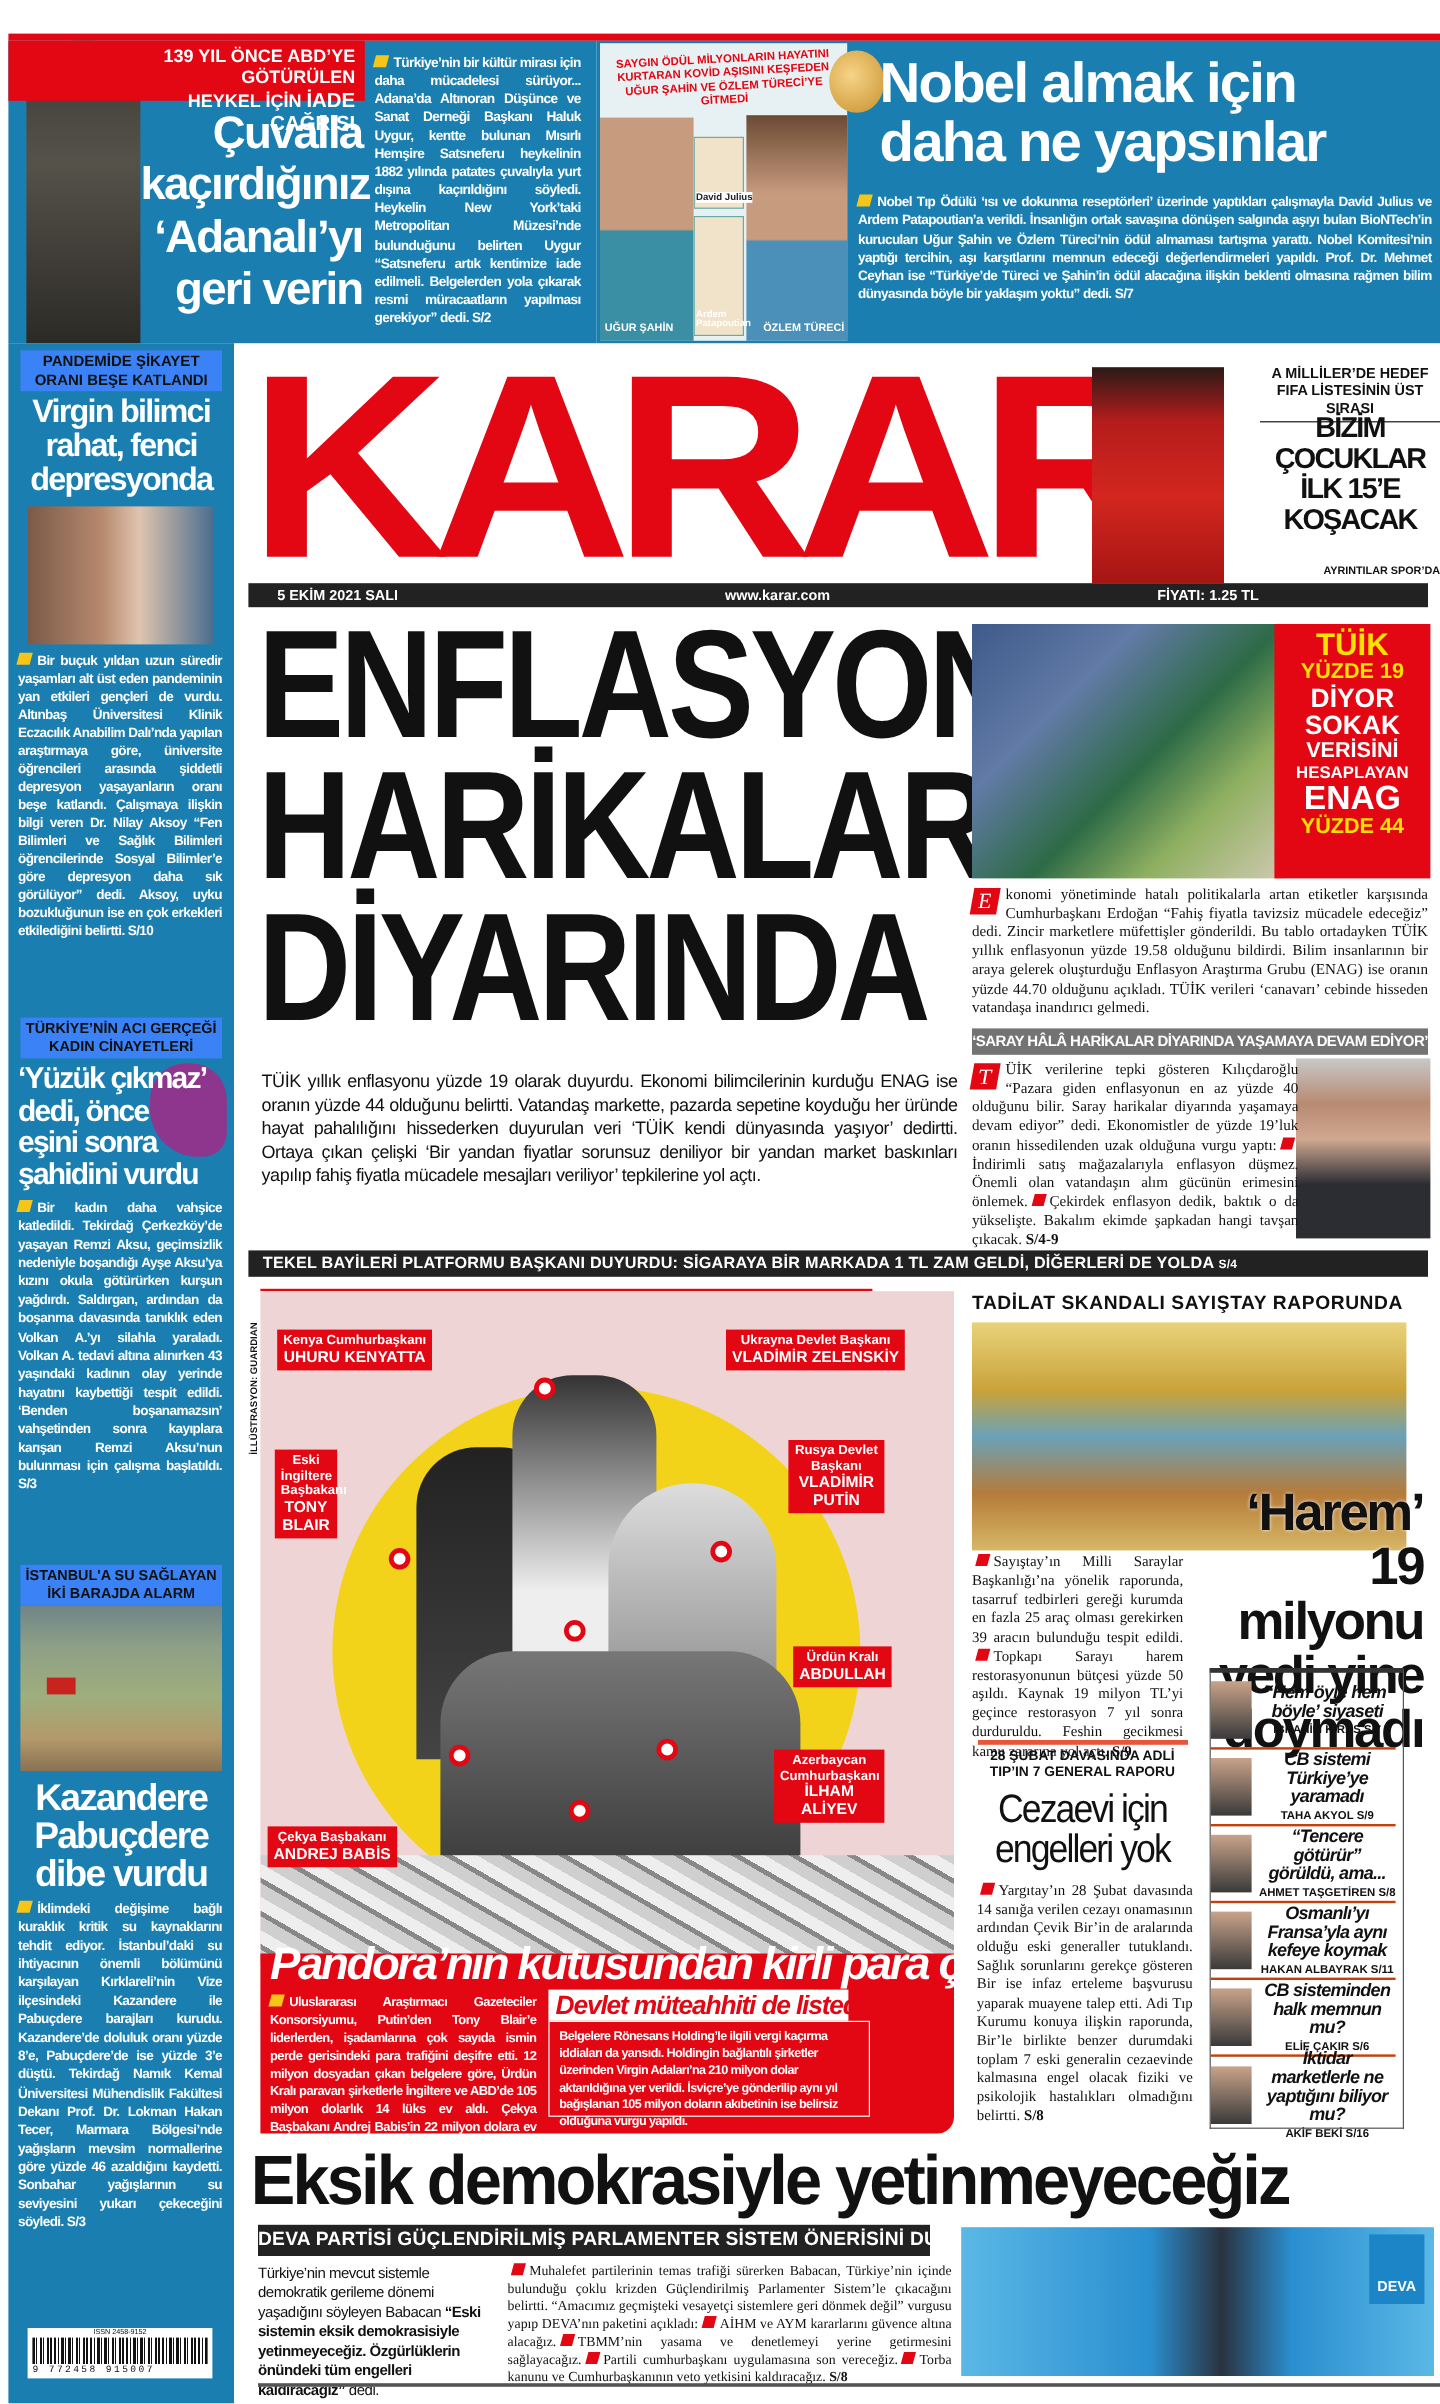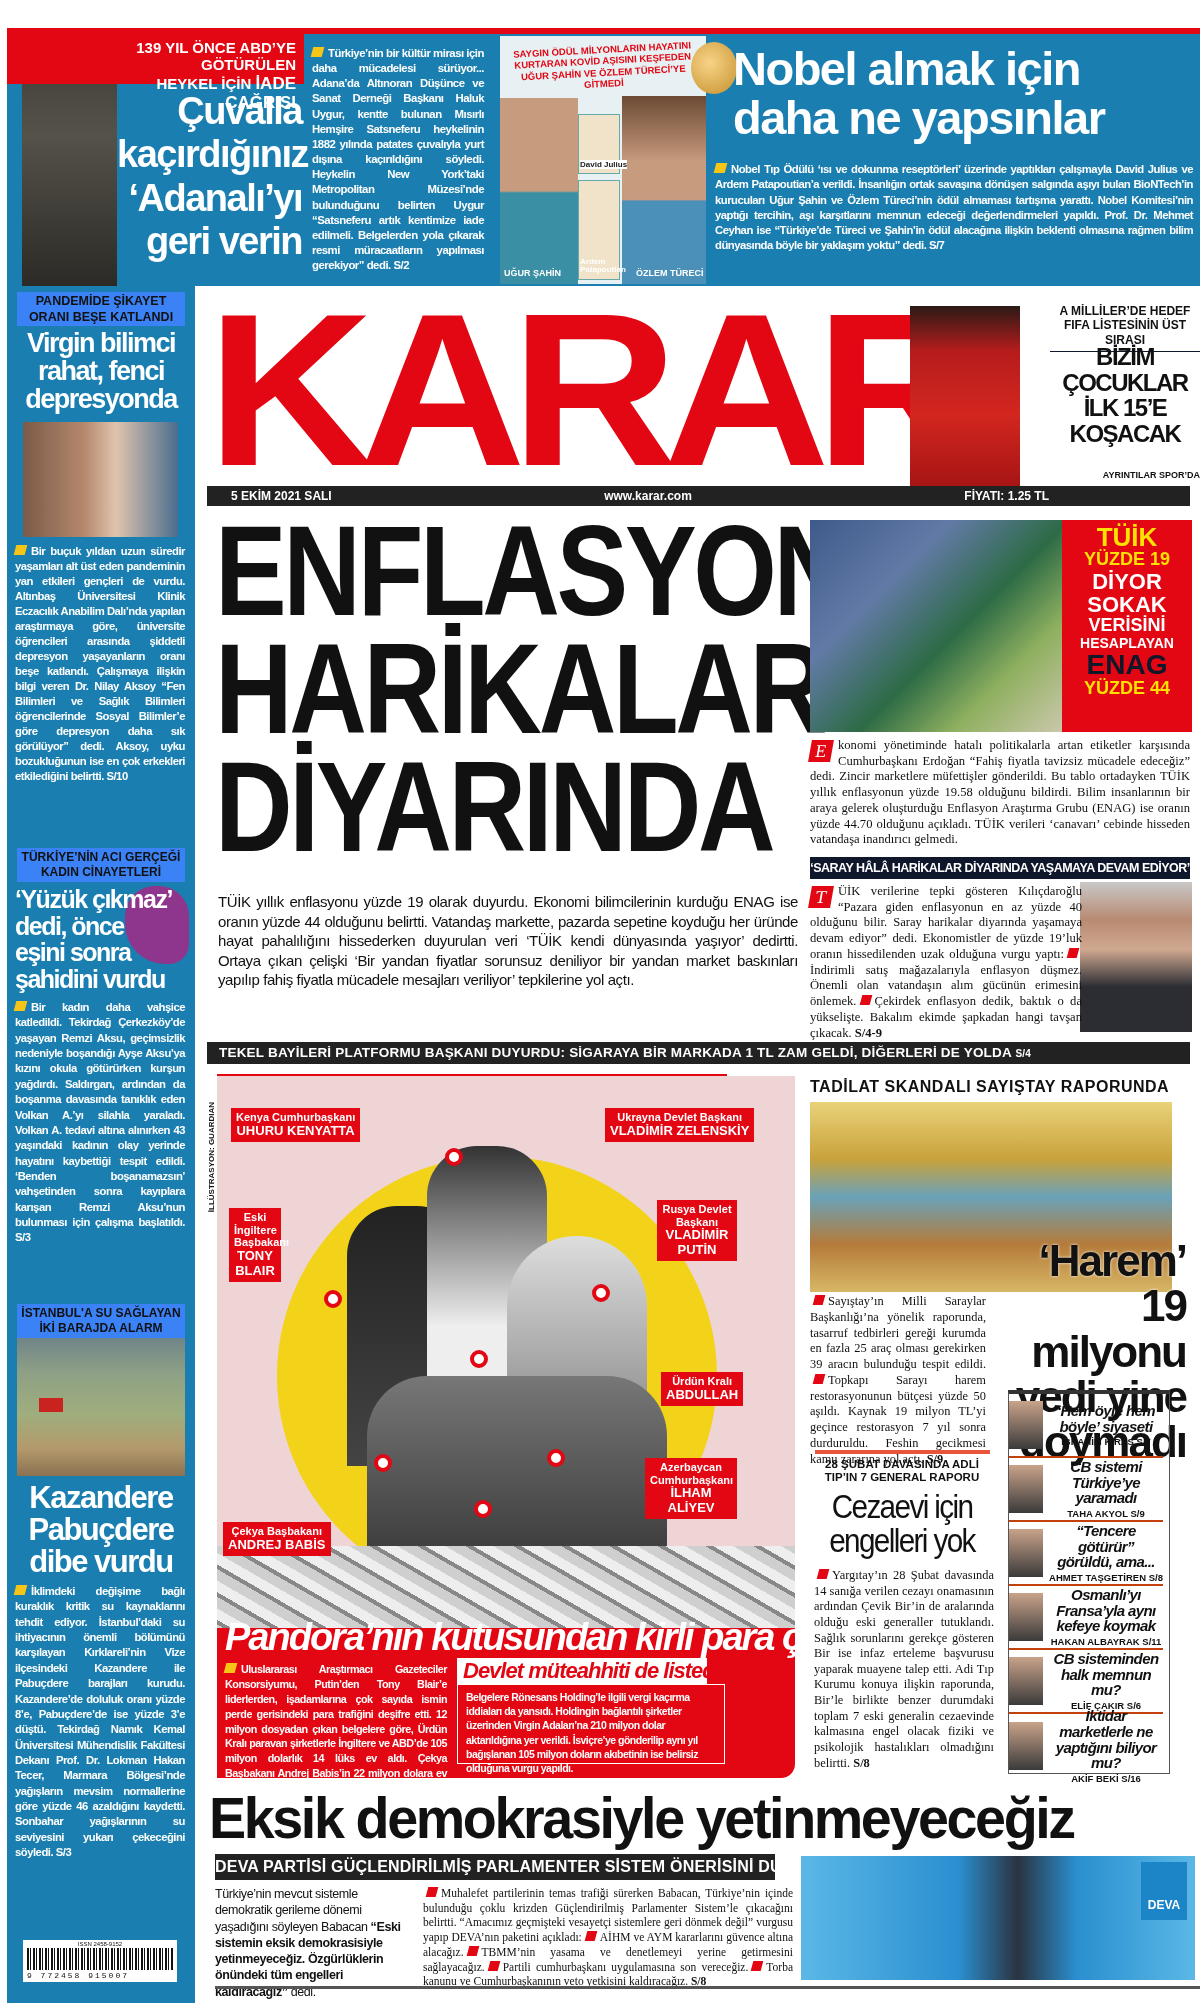--- a/index.html
+++ b/index.html
@@ -128,25 +128,25 @@
 <p class="abs" style="left:218px;top:892px;width:580px;font-size:15px;text-align:justify;line-height:1.3;letter-spacing:-0.4px">TÜİK yıllık enflasyonu yüzde 19 olarak duyurdu. Ekonomi bilimcilerinin kurduğu ENAG ise oranın yüzde 44 olduğunu belirtti. Vatandaş markette, pazarda sepetine koyduğu her üründe hayat pahalılığını hissederken duyurulan veri ‘TÜİK kendi dünyasında yaşıyor’ dedirtti. Ortaya çıkan çelişki ‘Bir yandan fiyatlar sorunsuz deniliyor bir yandan market baskınları yapılıp fahiş fiyatla mücadele mesajları veriliyor’ tepkilerine yol açtı.</p>
 
 <div class="abs" style="left:810px;top:520px;width:260px;height:212px;background:linear-gradient(135deg,#3e5a8a 0,#627aa6 30%,#2d6b46 55%,#8fb060 75%,#cfc9b0)"></div>
 <div class="abs redbar" style="left:1062px;top:520px;width:130px;height:212px;text-align:center;font-weight:bold;padding-top:4px">
   <div style="color:#fde100;font-size:26px;line-height:1">TÜİK</div>
   <div style="color:#fde100;font-size:18px;line-height:1.1">YÜZDE 19</div>
   <div style="font-size:22px;line-height:1.05">DİYOR</div>
   <div style="font-size:22px;line-height:1.05">SOKAK</div>
   <div style="font-size:18px;line-height:1.1">VERİSİNİ</div>
   <div style="font-size:14px;line-height:1.1">HESAPLAYAN</div>
-  <div style="color:#0f172a;font-size:28px;line-height:1">ENAG</div>
+  <div style="color:#ffffff;font-size:28px;line-height:1">ENAG</div>
   <div style="color:#fde100;font-size:18px;line-height:1.1">YÜZDE 44</div>
 </div>
 <p class="abs serif" style="left:810px;top:738px;width:380px;font-size:12.6px;line-height:1.25;text-align:justify"><span style="float:left;background:#e30613;color:#fff;font-size:18px;width:22px;height:22px;text-align:center;line-height:22px;margin:2px 6px 0 0;transform:skewX(-10deg)">E</span><span>konomi yönetiminde hatalı politikalarla artan etiketler karşısında Cumhurbaşkanı Erdoğan “Fahiş fiyatla tavizsiz mücadele edeceğiz” dedi. Zincir marketlere müfettişler gönderildi. Bu tablo ortadayken TÜİK yıllık enflasyonun yüzde 19.58 olduğunu bildirdi. Bilim insanlarının bir araya gelerek oluşturduğu Enflasyon Araştırma Grubu (ENAG) ise oranın yüzde 44.70 olduğunu açıkladı. TÜİK verileri ‘canavarı’ cebinde hisseden vatandaşa inandırıcı gelmedi.</span></p>
-<div class="abs" style="left:810px;top:857px;width:380px;height:22px;background:#0f172a;color:#fff;font-weight:bold;font-size:12.5px;line-height:22px;text-align:center;letter-spacing:-0.5px">‘SARAY HÂLÂ HARİKALAR DİYARINDA YAŞAMAYA DEVAM EDİYOR’</div>
+<div class="abs" style="left:810px;top:857px;width:380px;height:22px;background:#737373;color:#fff;font-weight:bold;font-size:12.5px;line-height:22px;text-align:center;letter-spacing:-0.5px">‘SARAY HÂLÂ HARİKALAR DİYARINDA YAŞAMAYA DEVAM EDİYOR’</div>
 <div class="abs" style="left:1080px;top:882px;width:112px;height:150px;background:linear-gradient(180deg,#c8c8c8 0,#b88a72 25%,#d0a890 45%,#2b2d33 70%)"></div>
 <p class="abs serif" style="left:810px;top:884px;width:272px;font-size:12.6px;line-height:1.25;text-align:justify"><span style="float:left;background:#e30613;color:#fff;font-size:18px;width:22px;height:22px;text-align:center;line-height:22px;margin:2px 6px 0 0;transform:skewX(-10deg)">T</span><span>ÜİK verilerine tepki gösteren Kılıçdaroğlu “Pazara giden enflasyonun en az yüzde 40 olduğunu bilir. Saray harikalar diyarında yaşamaya devam ediyor” dedi. Ekonomistler de yüzde 19’luk oranın hissedilenden uzak olduğuna vurgu yaptı:</span><span class="rbull"></span><span>İndirimli satış mağazalarıyla enflasyon düşmez. Önemli olan vatandaşın alım gücünün erimesini önlemek.</span><span class="rbull"></span><span>Çekirdek enflasyon dedik, baktık o da yükselişte. Bakalım ekimde şapkadan hangi tavşan çıkacak.</span> <b>S/4-9</b></p>
 
 <div class="abs" style="left:207px;top:1042px;width:983px;height:22px;background:#222;color:#fff;font-weight:bold;font-size:13.5px;line-height:22px;padding-left:12px;letter-spacing:0.2px;white-space:nowrap;overflow:hidden"><span>TEKEL BAYİLERİ PLATFORMU BAŞKANI DUYURDU: SİGARAYA BİR MARKADA 1 TL ZAM GELDİ, DİĞERLERİ DE YOLDA</span> <span style="font-size:10px">S/4</span></div>
 
 <div class="abs" style="left:217px;top:1072px;width:580px;height:706px">
   <div class="abs" style="left:-10px;top:30px;width:8px;font-size:8px;font-weight:bold;writing-mode:vertical-rl;transform:rotate(180deg);white-space:nowrap">İLLÜSTRASYON: GUARDIAN</div>
   <div class="abs" style="left:0;top:2px;width:510px;height:2px;background:#e30613"></div>
   <div class="abs" style="left:0;top:4px;width:578px;height:560px;background:#efd4d6;overflow:hidden">
     <div class="abs" style="left:60px;top:80px;width:440px;height:440px;border-radius:50%;background:#f2d31a"></div>

